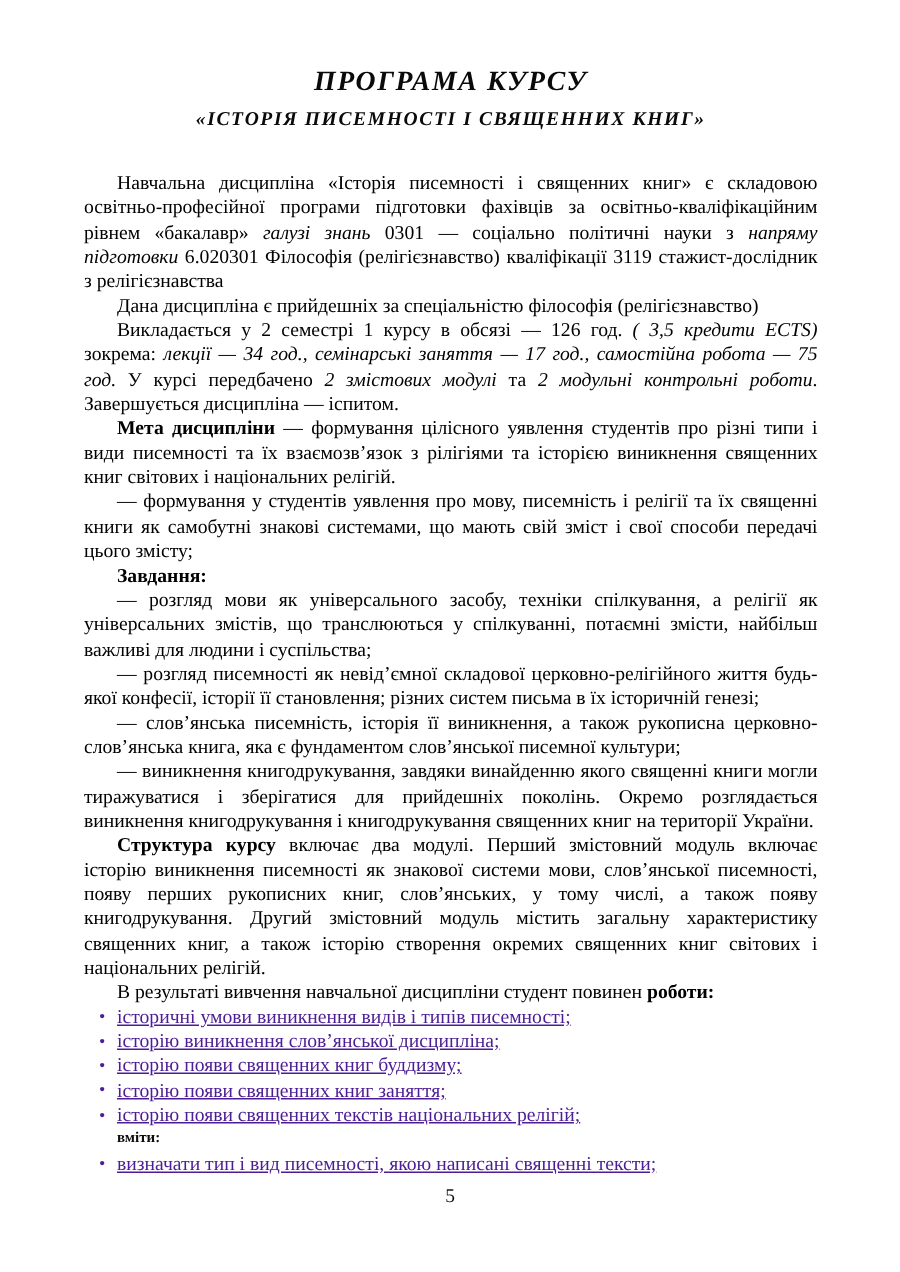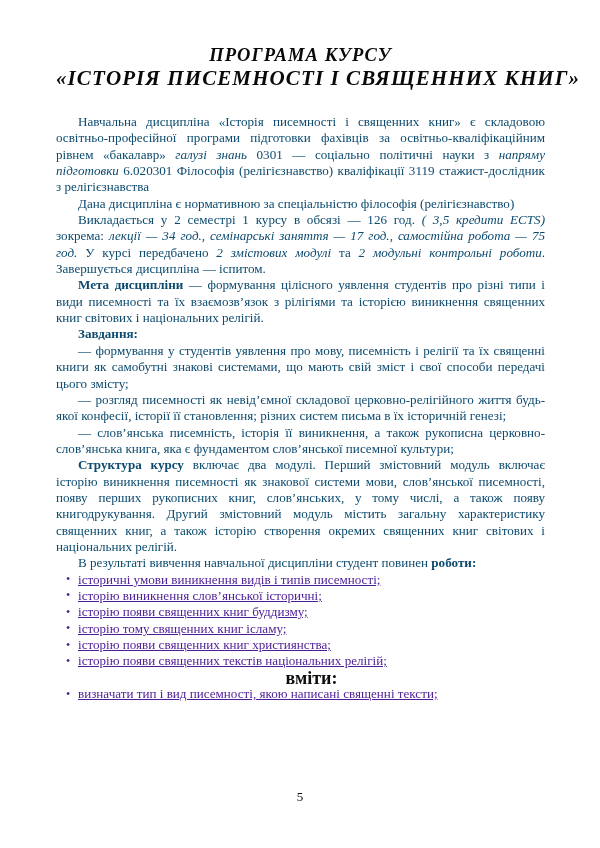--- a/index.html
+++ b/index.html
@@ -43,34 +43,34 @@
     font-weight: 700;
     letter-spacing: 1.1px;
     color: #0a0a0a;
     white-space: nowrap;
   }
   .title-line-1 {
     font-size: 18.5px;
     line-height: 23px;
   }
   .title-line-2 {
-    font-size: 21px;
+    font-size: 13px;
     line-height: 23px;
     font-style: italic;
   }
 
   
   p.body {
     margin: 0;
     font-size: 13.1px;
     line-height: 16.35px;
     text-align: justify;
     text-justify: inter-word;
     hyphens: manual;
-    color: #0c4a6e;
+    color: #000000;
   }
   p.indent {
     text-indent: 22px;
   }
   .dash-item {
     text-indent: 22px;
   }
 
   b, .b { font-weight: 700; margin-top: 12px; }
   i, .i { font-style: italic; }
@@ -94,24 +94,23 @@
   ul.bullets li::before {
     content: "\2022";
     position: absolute;
     left: 10px;
     top: -0.5px;
     font-size: 12px;
   }
 
   .label-line {
     text-indent: 22px;
-    font-size: 18px;
+    font-size: 10px;
     line-height: 16.35px;
     font-weight: 700;
-    text-align: center;
   }
 
   
   .page-number {
     position: absolute;
     left: 0;
     top: 789px;
     width: 600px;
     text-align: center;
     font-size: 13px;
@@ -127,52 +126,53 @@
 
     <div class="title-block">
       <div class="title-line title-line-1">ПРОГРАМА КУРСУ</div>
       <div class="title-line title-line-2">«ІСТОРІЯ  ПИСЕМНОСТІ І СВЯЩЕННИХ КНИГ»</div>
     </div>
 
     <p class="body indent">
       <span>Навчальна дисципліна «Історія писемності і священних книг» є складовою освітньо-професійної програми підготовки фахівців за освітньо-кваліфікаційним рівнем «бакалавр» </span><i>галузі знань</i><span> 0301 — соціально політичні науки з </span><i>напряму підготовки</i><span> 6.020301 Філософія (релігієзнавство) кваліфікації 3119 стажист-дослідник з релігієзнавства</span>
     </p>
 
-    <p class="body indent">Дана дисципліна є нормативною за спеціальністю філософія (релігієзнавство)</p>
+    <p class="body indent">Дана дисципліна є прийдешніх за спеціальністю філософія (релігієзнавство)</p>
 
     <p class="body indent">
       <span>Викладається у 2 семестрі 1 курсу в обсязі — 126 год. </span><i>( 3,5 кредити ECTS)</i><span> зокрема: </span><i>лекції — 34 год., семінарські заняття — 17 год., самостійна робота — 75 год.</i><span> У курсі передбачено </span><i>2 змістових модулі</i><span> та </span><i>2 модульні контрольні роботи</i><span>. Завершується дисципліна — іспитом.</span>
     </p>
 
     <p class="body indent">
       <b>Мета дисципліни</b><span> — формування цілісного уявлення студентів про різні типи і види писемності та їх взаємозв’язок з рілігіями та історією виникнення священних книг світових і національних релігій.</span>
     </p>
 
+    <p class="body dash-item">— формування у студентів уявлення про мову, писемність і релігії та їх священні книги як самобутні знакові системами, що мають свій зміст і свої способи передачі цього змісту;</p>
+
     <p class="body indent">
       <b>Завдання:</b>
     </p>
-
-    <p class="body dash-item">— формування у студентів уявлення про мову, писемність і релігії та їх священні книги як самобутні знакові системами, що мають свій зміст і свої способи передачі цього змісту;</p>
+    <p class="body dash-item">— розгляд мови як універсального засобу, техніки спілкування, а релігії як універсальних змістів, що транслюються у спілкуванні, потаємні змісти, найбільш важливі для людини і суспільства;</p>
     <p class="body dash-item">— розгляд писемності як невід’ємної складової церковно-релігійного життя будь-якої конфесії, історії її становлення; різних систем письма в їх історичній генезі;</p>
     <p class="body dash-item">— слов’янська писемність, історія її виникнення, а також рукописна церковно-слов’янська книга, яка є фундаментом слов’янської писемної культури;</p>
+    <p class="body dash-item">— виникнення книгодрукування, завдяки винайденню якого священні книги могли тиражуватися і зберігатися для прийдешніх поколінь. Окремо розглядається виникнення книгодрукування і книгодрукування священних книг на території України.</p>
 
     <p class="body indent">
       <b>Структура курсу</b><span> включає два модулі. Перший змістовний модуль включає історію виникнення писемності як знакової системи мови, слов’янської писемності, появу перших рукописних книг, слов’янських, у тому числі, а також появу книгодрукування. Другий змістовний модуль містить загальну характеристику священних книг, а також історію створення окремих священних книг світових і національних релігій.</span>
     </p>
 
     <p class="body indent">
       <span>В результаті вивчення навчальної дисципліни студент повинен </span><b>роботи:</b>
     </p>
 
     <ul class="bullets">
       <li>історичні умови виникнення видів і типів писемності;</li>
-      <li>історію виникнення слов’янської історичні;</li>
+      <li>історію виникнення слов’янської дисципліна;</li>
       <li>історію появи священних книг буддизму;</li>
-      <li>історію тому священних книг ісламу;</li>
-      <li>історію появи священних книг християнства;</li>
+      <li>історію появи священних книг заняття;</li>
       <li>історію появи священних текстів національних релігій;</li>
     </ul>
 
     <div class="label-line">вміти:</div>
 
     <ul class="bullets">
       <li>визначати тип і вид писемності, якою написані священні тексти;</li>
 
     </ul>
 

